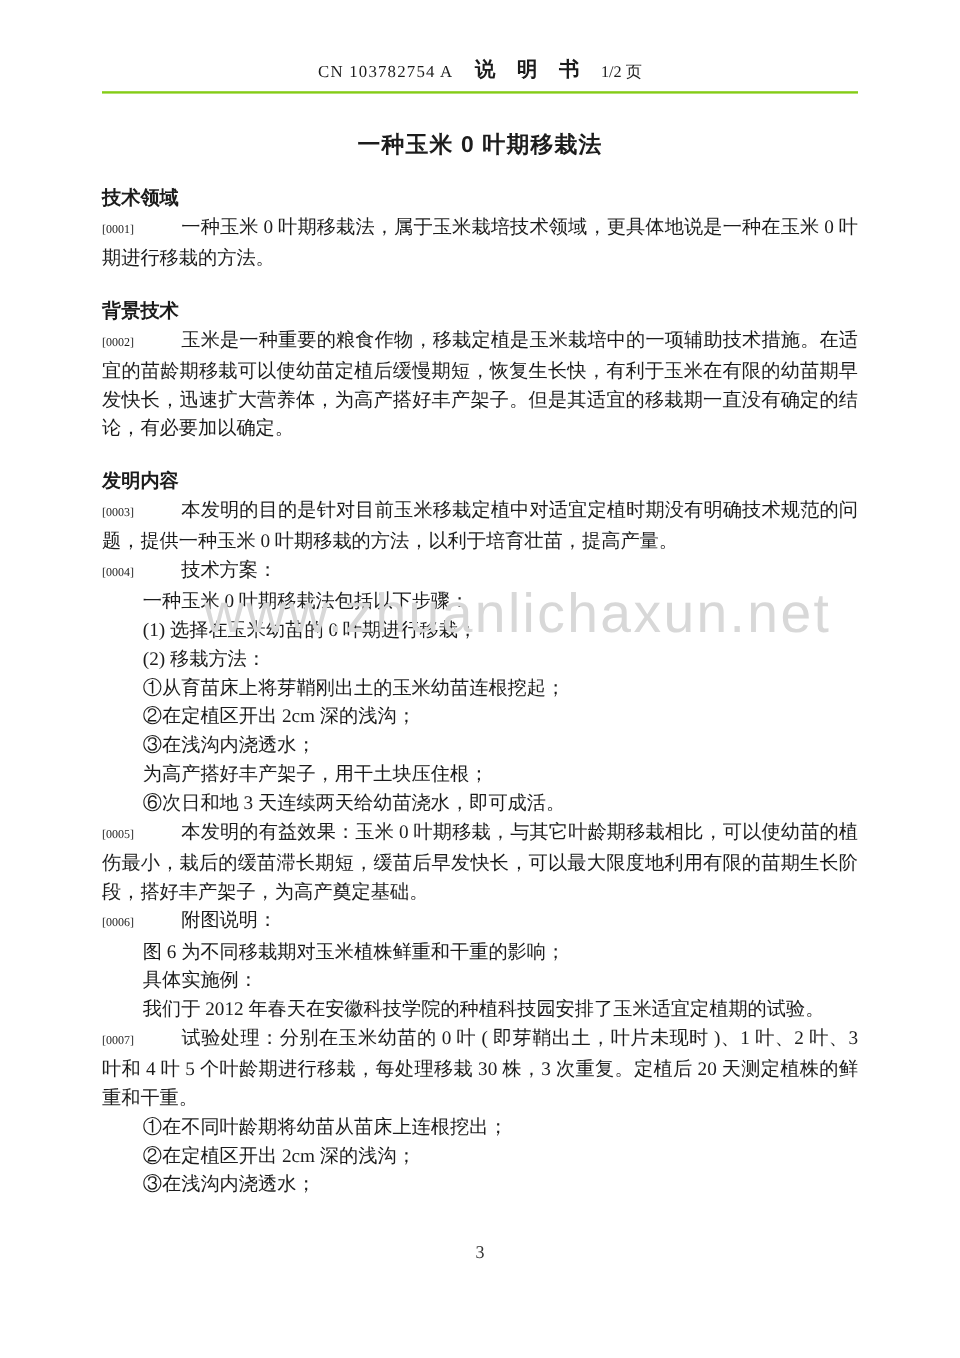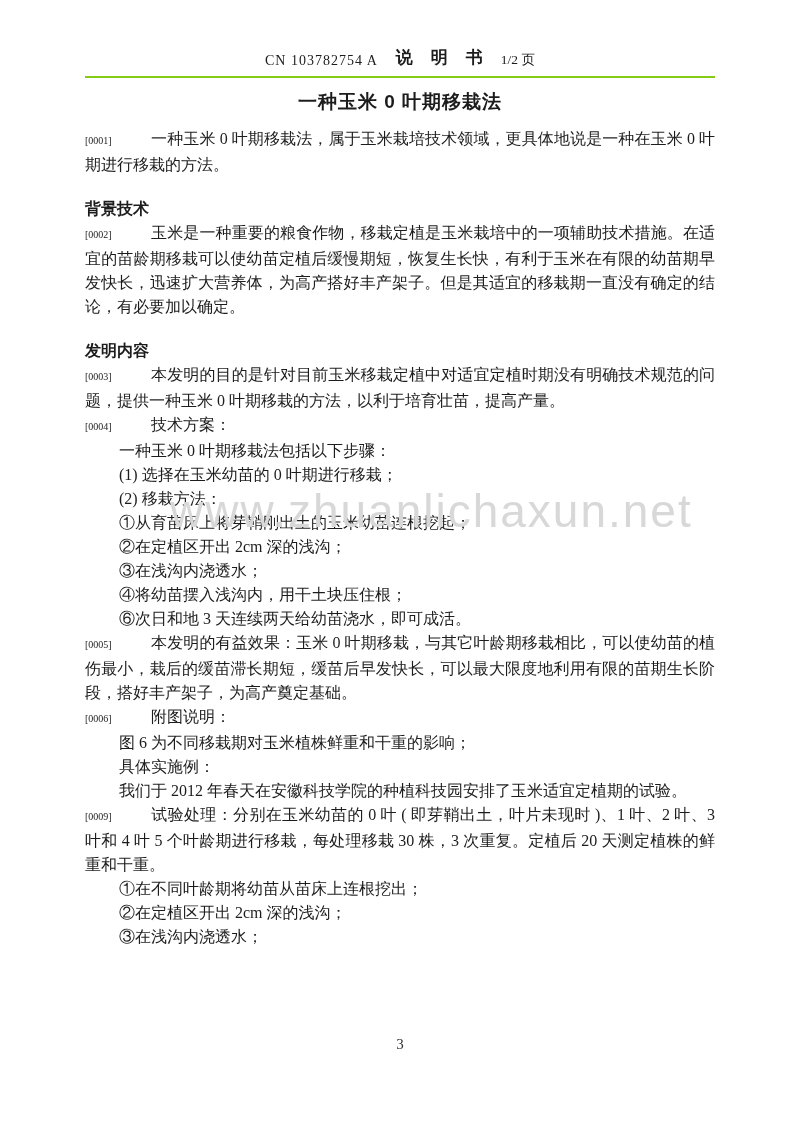--- a/index.html
+++ b/index.html
@@ -35,21 +35,21 @@
   .doc-type {
     font-family: "Liberation Sans", "DejaVu Sans", sans-serif;
     font-weight: bold;
     font-size: 17px;
     letter-spacing: 18px;
     padding-left: 18px; 
   }
   .page-indicator { font-size: 13.5px; }
   
   .doc-title {
-    margin-top: 11px;
+    margin-top: 30px;
     text-align: center;
     font-family: "Liberation Sans", "DejaVu Sans", sans-serif;
     font-weight: bold;
     font-size: 19px;
     letter-spacing: 1px;
   }
   
   .blocks {
     margin-top: 12px;
     font-size: 16px;
@@ -107,51 +107,52 @@
     <div class="doc-header">
       <span class="doc-number">CN 103782754 A</span>
       <span class="doc-type">说明书</span>
       <span class="page-indicator">1/2 页</span>
     </div>
 
     <div class="doc-title">一种玉米 0 叶期移栽法</div>
 
     <div class="blocks">
 
+      <div class="heading">技术领域</div>
 
       <div class="para"><span class="tag">[0001]</span><span>一种玉米 0 叶期移栽法，属于玉米栽培技术领域，更具体地说是一种在玉米 0 叶期进行移栽的方法。</span></div>
 
       <div class="heading">背景技术</div>
 
       <div class="para"><span class="tag">[0002]</span><span>玉米是一种重要的粮食作物，移栽定植是玉米栽培中的一项辅助技术措施。在适宜的苗龄期移栽可以使幼苗定植后缓慢期短，恢复生长快，有利于玉米在有限的幼苗期早发快长，迅速扩大营养体，为高产搭好丰产架子。但是其适宜的移栽期一直没有确定的结论，有必要加以确定。</span></div>
 
       <div class="heading">发明内容</div>
 
       <div class="para"><span class="tag">[0003]</span><span>本发明的目的是针对目前玉米移栽定植中对适宜定植时期没有明确技术规范的问题，提供一种玉米 0 叶期移栽的方法，以利于培育壮苗，提高产量。</span></div>
 
       <div class="para"><span class="tag">[0004]</span><span>技术方案：</span></div>
 
       <div class="step">一种玉米 0 叶期移栽法包括以下步骤：</div>
       <div class="step">(1) 选择在玉米幼苗的 0 叶期进行移栽；</div>
       <div class="step">(2) 移栽方法：</div>
       <div class="step">①从育苗床上将芽鞘刚出土的玉米幼苗连根挖起；</div>
       <div class="step">②在定植区开出 2cm 深的浅沟；</div>
       <div class="step">③在浅沟内浇透水；</div>
-      <div class="step">④将幼苗摆入浅沟内，用干土块压住根；</div>
+      <div class="step">为高产搭好丰产架子，用干土块压住根；</div>
       <div class="step">⑥次日和地 3 天连续两天给幼苗浇水，即可成活。</div>
 
       <div class="para"><span class="tag">[0005]</span><span>本发明的有益效果：玉米 0 叶期移栽，与其它叶龄期移栽相比，可以使幼苗的植伤最小，栽后的缓苗滞长期短，缓苗后早发快长，可以最大限度地利用有限的苗期生长阶段，搭好丰产架子，为高产奠定基础。</span></div>
 
       <div class="para"><span class="tag">[0006]</span><span>附图说明：</span></div>
 
       <div class="step">图 6 为不同移栽期对玉米植株鲜重和干重的影响；</div>
       <div class="step">具体实施例：</div>
       <div class="step">我们于 2012 年春天在安徽科技学院的种植科技园安排了玉米适宜定植期的试验。</div>
 
-      <div class="para"><span class="tag">[0009]</span><span>试验处理：分别在玉米幼苗的 0 叶 ( 即芽鞘出土，叶片未现时 )、1 叶、2 叶、3 叶和 4 叶 5 个叶龄期进行移栽，每处理移栽 30 株，3 次重复。定植后 20 天测定植株的鲜重和干重。</span></div>
+      <div class="para"><span class="tag">[0007]</span><span>试验处理：分别在玉米幼苗的 0 叶 ( 即芽鞘出土，叶片未现时 )、1 叶、2 叶、3 叶和 4 叶 5 个叶龄期进行移栽，每处理移栽 30 株，3 次重复。定植后 20 天测定植株的鲜重和干重。</span></div>
 
 
       <div class="step">①在不同叶龄期将幼苗从苗床上连根挖出；</div>
       <div class="step">②在定植区开出 2cm 深的浅沟；</div>
       <div class="step">③在浅沟内浇透水；</div>
 
     </div>
   </div>
 
   <div class="page-number">3</div>

